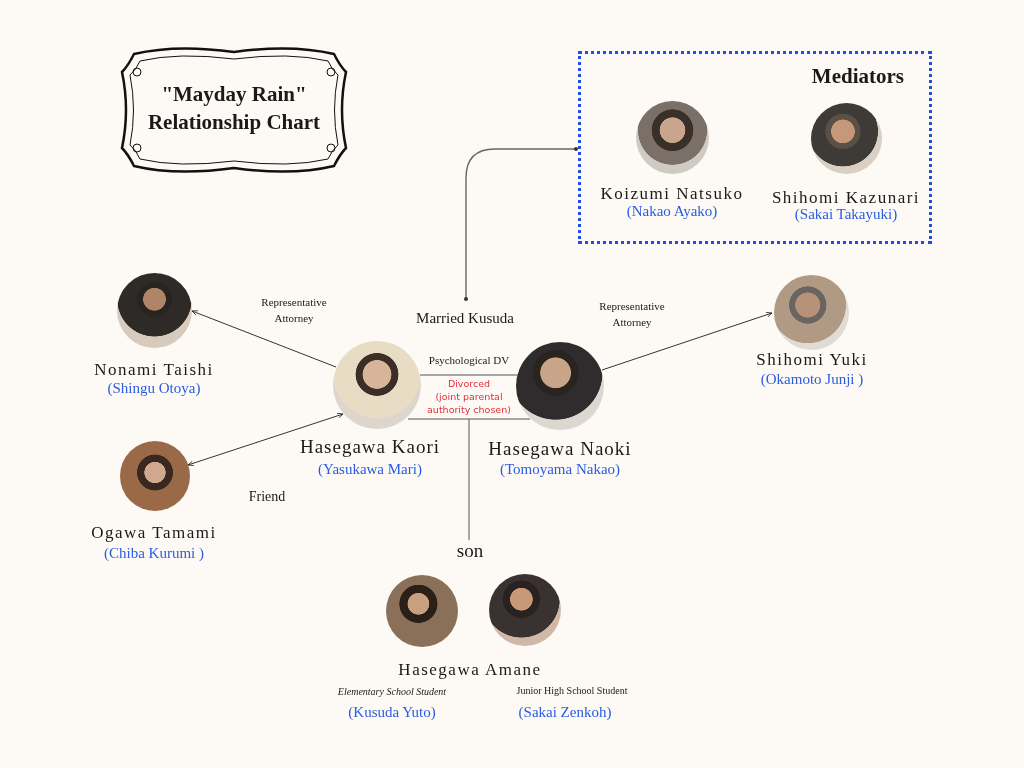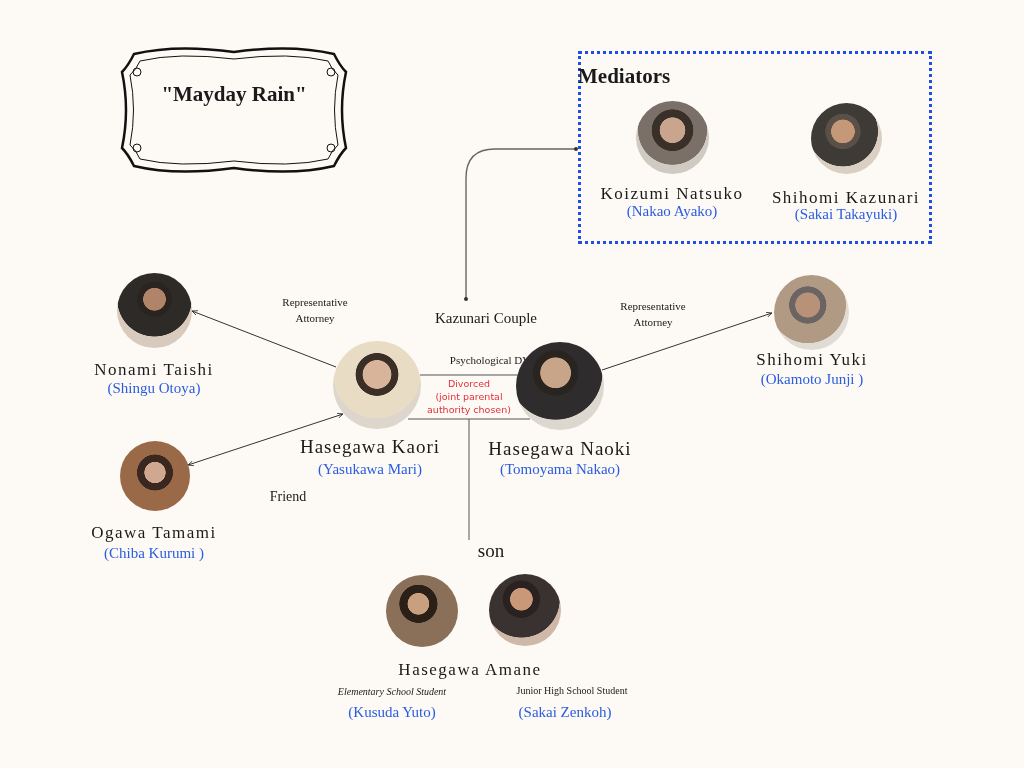--- a/index.html
+++ b/index.html
@@ -1,25 +1,25 @@
 <!DOCTYPE html>
 <html><head>
 <meta charset="utf-8">
 <style>
   html, body { margin:0; padding:0; }
   body { width:1024px; height:768px; background:#fdfaf5; position:relative; overflow:hidden; font-family:"Liberation Serif","DejaVu Serif",serif; color:#1a1a1a; }
   svg.lines { position:absolute; left:0; top:0; width:1024px; height:768px; pointer-events:none; }
   .title-frame { position:absolute; left:116px; top:44px; width:236px; height:132px; }
   .title-text { position:absolute; left:116px; top:80px; width:236px; text-align:center; font-size:21px; font-weight:bold; line-height:28px; }
   .mediator-box { position:absolute; left:578px; top:51px; width:354px; height:193px; border:3px dotted #1f4fe0; box-sizing:border-box; }
-  .mediators-title { position:absolute; left:578px; top:64px; width:326px; text-align:left; font-size:21px; font-weight:bold; }
+  .mediators-title { position:absolute; left:578px; top:64px; width:326px; text-align:right; font-size:21px; font-weight:bold; }
   .avatar { position:absolute; border-radius:50%; overflow:hidden; }
   .name { position:absolute; text-align:center; font-size:17px; letter-spacing:1.5px; white-space:nowrap; }
   .actor { position:absolute; text-align:center; font-size:15px; color:#2a5ce0; white-space:nowrap; }
-  .rel { position:absolute; text-align:center; font-size:11px; line-height:16px; white-space:nowrap;margin-left:21px; }
+  .rel { position:absolute; text-align:center; font-size:11px; line-height:16px; white-space:nowrap; }
   .rel-red { position:absolute; text-align:center; font-family:"DejaVu Sans","Liberation Sans",sans-serif; font-size:9.5px; line-height:13px; color:#e0303a; white-space:nowrap; }
   .small { position:absolute; text-align:center; font-size:10px; white-space:nowrap; }
 </style>
 </head>
 <body>
 
 <svg class="lines" viewBox="0 0 1024 768">
   <defs>
     <marker id="arr" viewBox="0 0 10 10" refX="9" refY="5" markerWidth="6" markerHeight="6" orient="auto-start-reverse">
       <path d="M0,1 L9,5 L0,9" fill="none" stroke="#333" stroke-width="1.4"></path>
@@ -45,20 +45,21 @@
 <svg class="title-frame" viewBox="0 0 236 132">
   <path d="M18,10 Q60,0 118,8 Q176,0 218,10 Q224,22 230,28 Q222,66 230,104 Q224,110 218,122 Q176,132 118,124 Q60,132 18,122 Q12,110 6,104 Q14,66 6,28 Q12,22 18,10 Z" fill="none" stroke="#111" stroke-width="2.5"></path>
   <path d="M24,17 Q62,8 118,15 Q174,8 212,17 Q216,26 222,31 Q215,66 222,101 Q216,106 212,115 Q174,124 118,117 Q62,124 24,115 Q20,106 14,101 Q21,66 14,31 Q20,26 24,17 Z" fill="none" stroke="#111" stroke-width="1"></path>
   <circle cx="21" cy="28" r="4" fill="none" stroke="#111" stroke-width="1"></circle>
   <circle cx="215" cy="28" r="4" fill="none" stroke="#111" stroke-width="1"></circle>
   <circle cx="21" cy="104" r="4" fill="none" stroke="#111" stroke-width="1"></circle>
   <circle cx="215" cy="104" r="4" fill="none" stroke="#111" stroke-width="1"></circle>
 </svg>
 <div class="title-text">
   <div>"Mayday Rain"</div>
+  <div>Relationship Chart</div>
 </div>
 
 <div class="mediator-box"></div>
 <div class="mediators-title">Mediators</div>
 
 <div class="avatar" style="left:636px;top:101px;width:73px;height:73px;background:radial-gradient(circle at 50% 40%,#c9a58e 0 22%,#3a302a 23% 36%,#7a7068 37% 60%,#cfcac2 61%);"></div>
 <div class="name" style="left:590px;top:184px;width:164px;">Koizumi Natsuko</div>
 <div class="actor" style="left:590px;top:203px;width:164px;">(Nakao Ayako)</div>
 
 <div class="avatar" style="left:811px;top:103px;width:71px;height:71px;background:radial-gradient(circle at 45% 40%,#c49878 0 20%,#5a5048 21% 30%,#3e3a36 31% 60%,#d9cfc2 61%);"></div>
@@ -75,21 +76,21 @@
 
 <div class="avatar" style="left:120px;top:441px;width:70px;height:70px;background:radial-gradient(circle at 50% 45%,#d0a890 0 20%,#3a2820 21% 34%,#9a6a48 35%);"></div>
 <div class="name" style="left:72px;top:523px;width:164px;">Ogawa Tamami</div>
 <div class="actor" style="left:72px;top:545px;width:164px;">(Chiba Kurumi )</div>
 <div class="rel" style="left:232px;top:489px;width:70px;font-size:14px;">Friend</div>
 
 <div class="avatar" style="left:333px;top:341px;width:88px;height:88px;background:radial-gradient(circle at 50% 38%,#d8b49a 0 20%,#3a2e26 21% 30%,#e8dcc4 31% 62%,#dcd6cc 63%);"></div>
 <div class="name" style="left:286px;top:436px;width:168px;font-size:19px;letter-spacing:1px;">Hasegawa Kaori</div>
 <div class="actor" style="left:286px;top:461px;width:168px;">(Yasukawa Mari)</div>
 
-<div class="rel" style="left:400px;top:310px;width:130px;font-size:15px;">Kazunari Couple</div>
+<div class="rel" style="left:400px;top:310px;width:130px;font-size:15px;">Married Kusuda</div>
 <div class="rel" style="left:414px;top:352px;width:110px;">Psychological DV</div>
 <div class="rel-red" style="left:414px;top:377px;width:110px;">
   <div>Divorced</div>
   <div>(joint parental</div>
   <div>authority chosen)</div>
 </div>
 
 <div class="avatar" style="left:516px;top:342px;width:88px;height:88px;background:radial-gradient(circle at 45% 35%,#c8a488 0 20%,#2a2420 21% 30%,#2e2c2c 31% 62%,#dcd8d0 63%);"></div>
 <div class="name" style="left:476px;top:438px;width:168px;font-size:19px;letter-spacing:1px;">Hasegawa Naoki</div>
 <div class="actor" style="left:476px;top:461px;width:168px;">(Tomoyama Nakao)</div>

